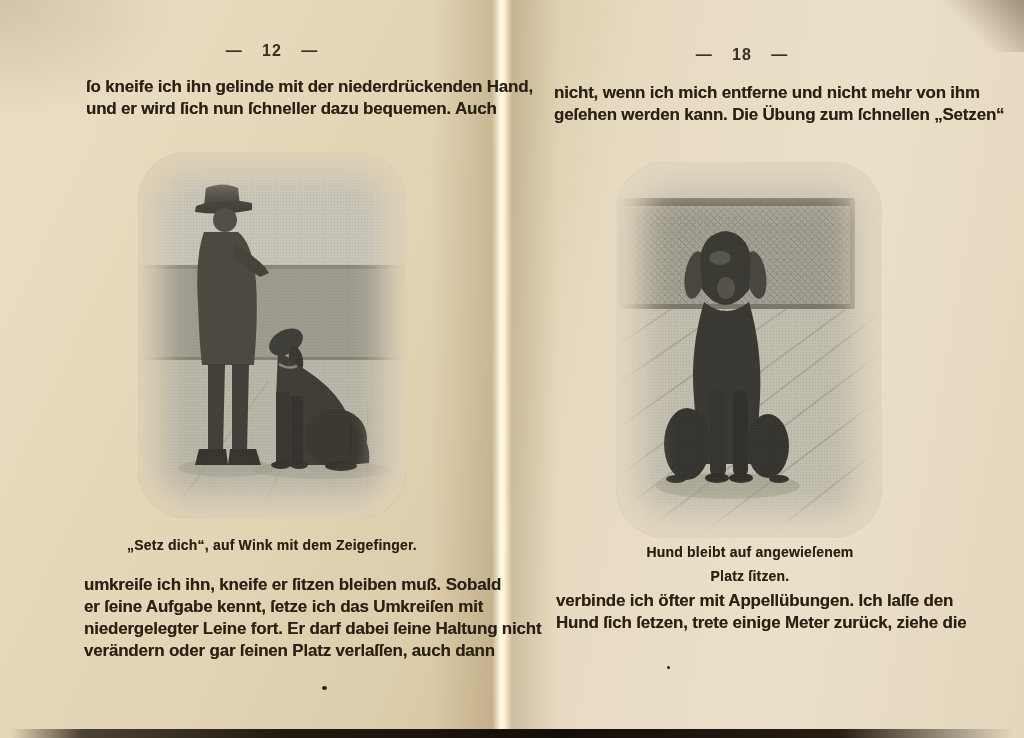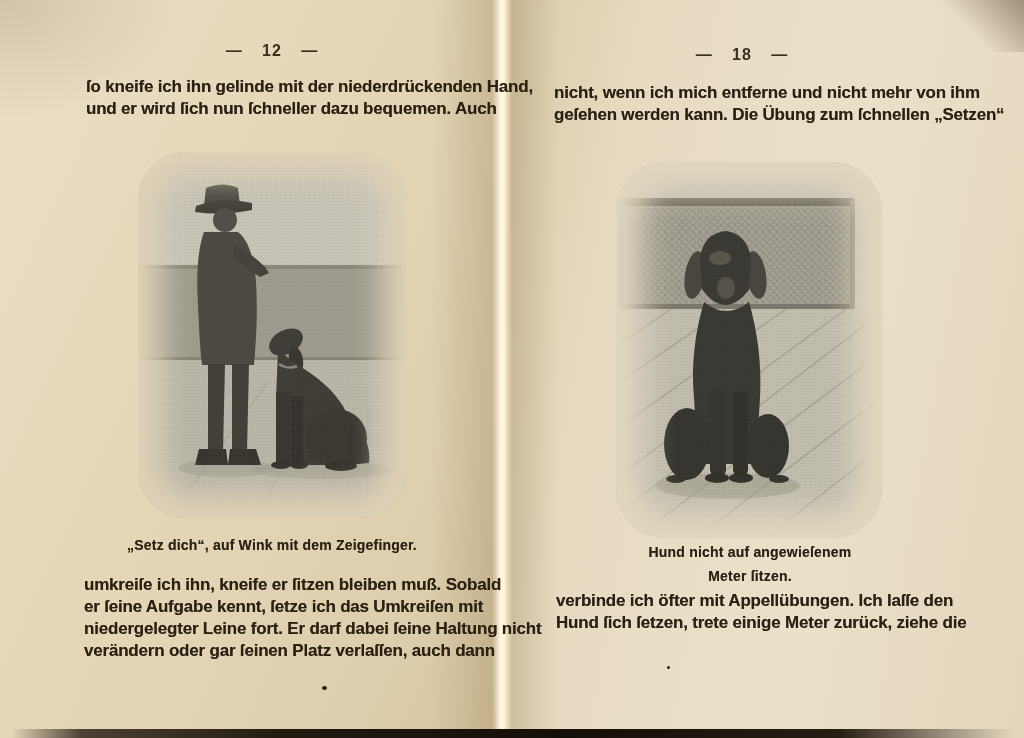--- a/index.html
+++ b/index.html
@@ -172,22 +172,22 @@
       <ellipse cx="101" cy="316" rx="12" ry="5" fill="#2a2822"></ellipse>
       <ellipse cx="125" cy="316" rx="12" ry="5" fill="#2a2822"></ellipse>
       <ellipse cx="60" cy="317" rx="10" ry="4" fill="#2d2b25"></ellipse>
       <ellipse cx="163" cy="317" rx="10" ry="4" fill="#2d2b25"></ellipse>
       <rect width="266" height="376" fill="url(#ht2)"></rect>
     </svg>
     <div class="vig vig-r"></div>
   </div>
 
   <div class="caption" style="left:600px;top:540px;width:300px;">
-    <div>Hund nicht auf angewieſenem</div>
-    <div>Meter ſitzen.</div>
+    <div>Hund bleibt auf angewieſenem</div>
+    <div>Platz ſitzen.</div>
   </div>
 
   <div class="para" style="left:556px;top:590px;width:374px;">
     <div class="line">verbinde ich öfter mit Appellübungen.  Ich laſſe den</div>
     <div class="line">Hund ſich ſetzen, trete einige Meter zurück, ziehe die</div>
   </div>
 
   <div class="speck" style="left:667px;top:666px;width:3px;height:3px;"></div>
 
   <div class="bottom-edge"></div>

